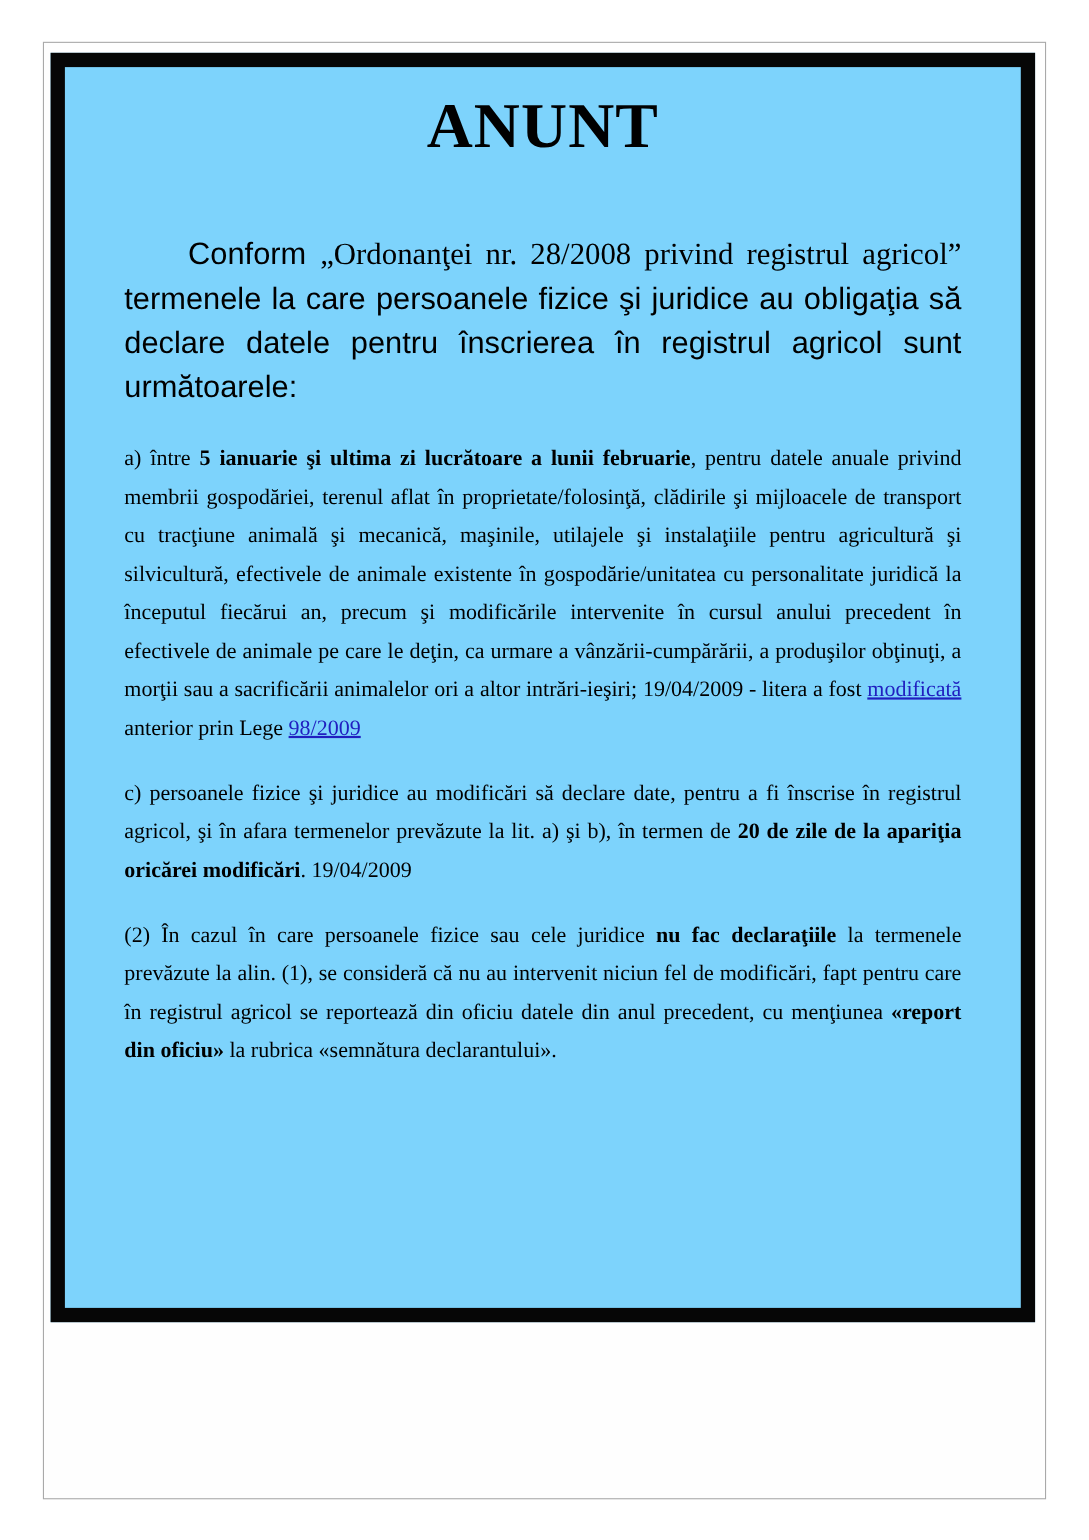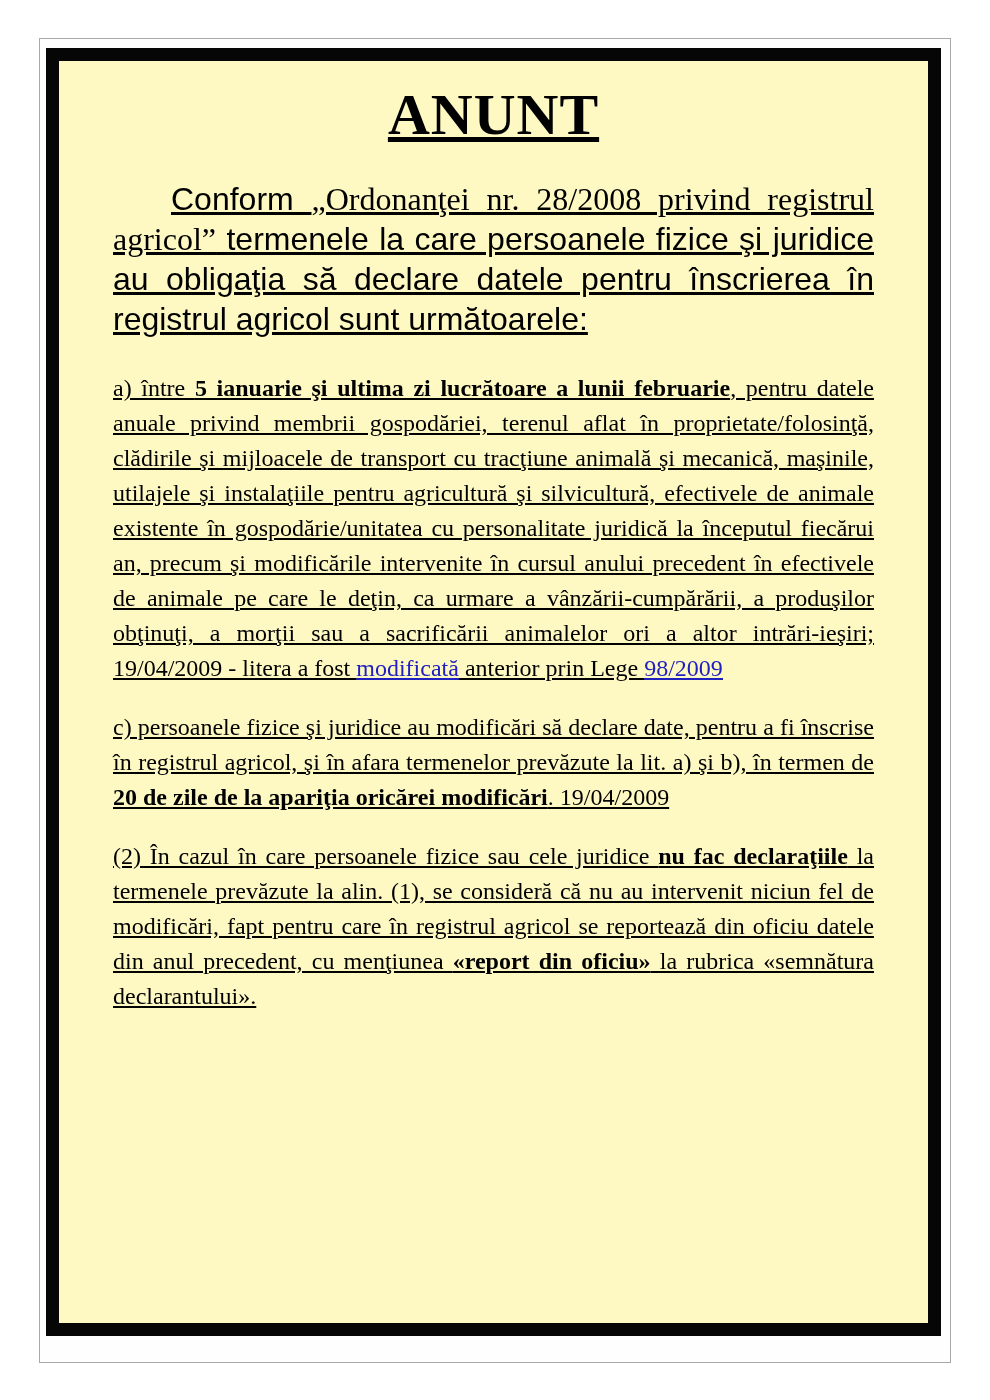--- a/index.html
+++ b/index.html
@@ -22,49 +22,48 @@
     width: 910px;
     height: 1323px;
     border: 1px solid #a9a9a9;
     background: #fefefe;
   }
   .doc-frame {
     position: absolute;
     left: 46px;
     top: 48px;
     width: 895px;
-    height: 1288px;
+    height: 1154px;
     box-sizing: border-box;
     border: 13px solid #060606;
-    background: #fef9c3;
+    background: #7dd3fc;
     overflow: hidden;
-    text-decoration: underline;
   }
   .doc-content {
     padding: 22px 54px 0 54px;
   }
   .doc-title {
     margin: 0;
     font-family: "Liberation Serif", "DejaVu Serif", serif;
     font-weight: 700;
     font-size: 58px;
     line-height: 64px;
     text-align: center;
     letter-spacing: 1px;
   }
   p.para {
     margin: 24px 0 0 0;
-    font-size: 24px;
+    font-size: 20px;
     line-height: 35px;
     text-align: justify;
   }
   p.para-intro {
-    margin-top: 32px;
+    margin-top: 64px;
     font-family: "Liberation Sans", "DejaVu Sans", sans-serif;
-    font-size: 32px;
+    font-size: 28px;
     line-height: 40px;
     text-indent: 58px;
     text-align: justify;
   }
   .seg-serif {
     font-family: "Liberation Serif", "DejaVu Serif", serif;
   }
   .seg-bold {
     font-weight: 700;
   }

